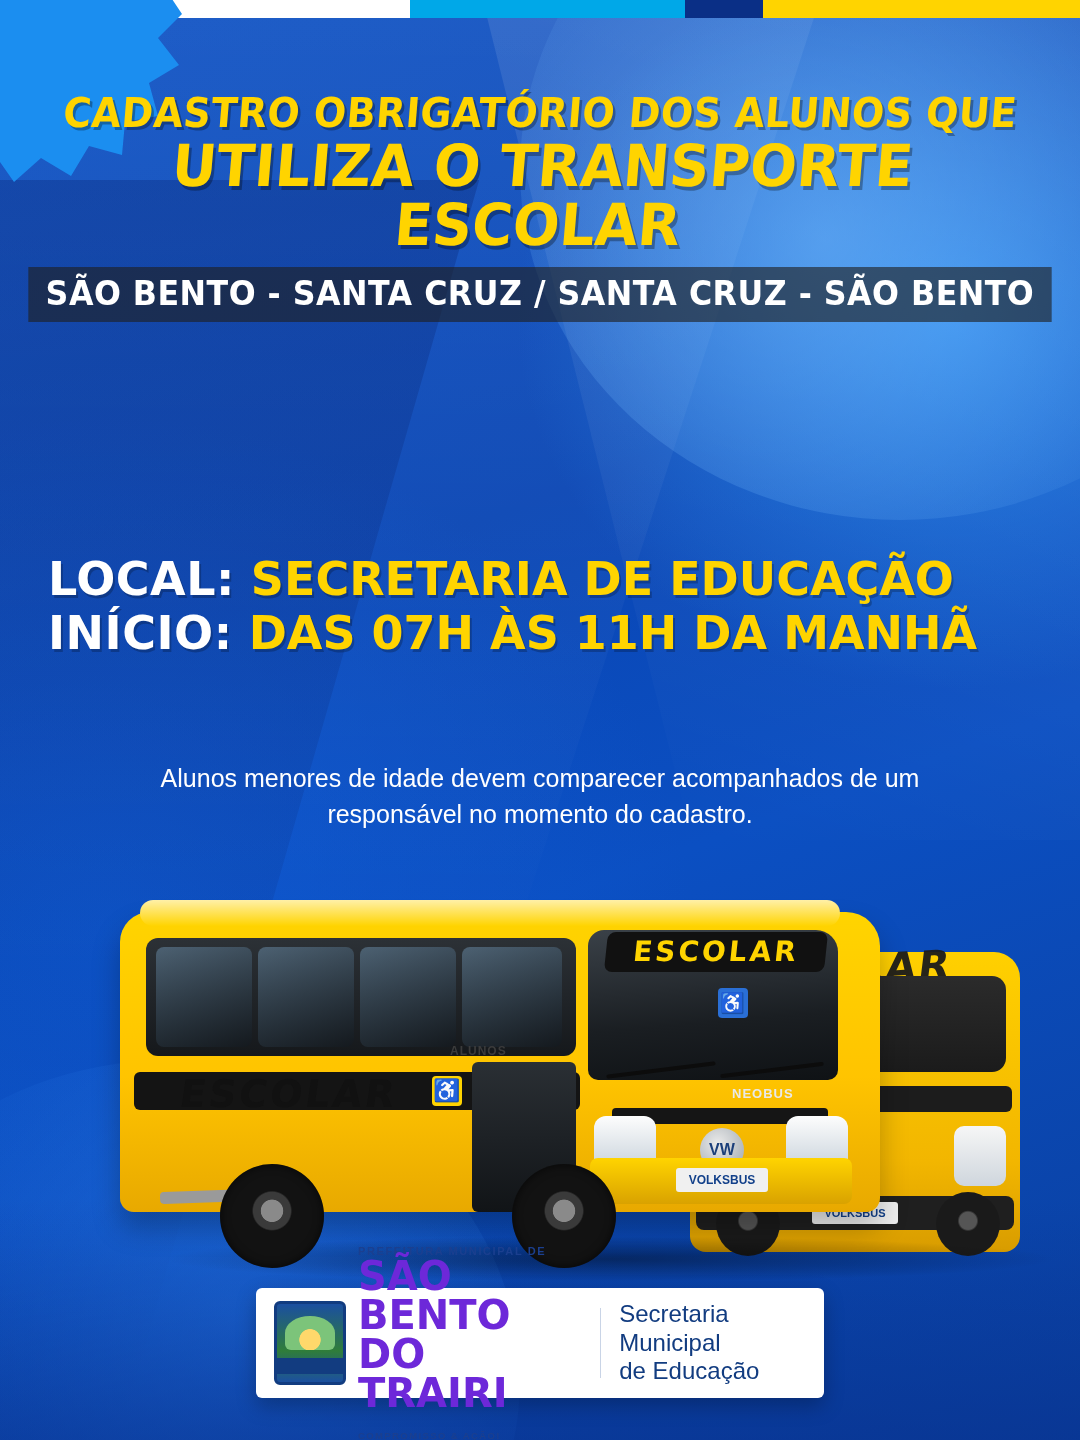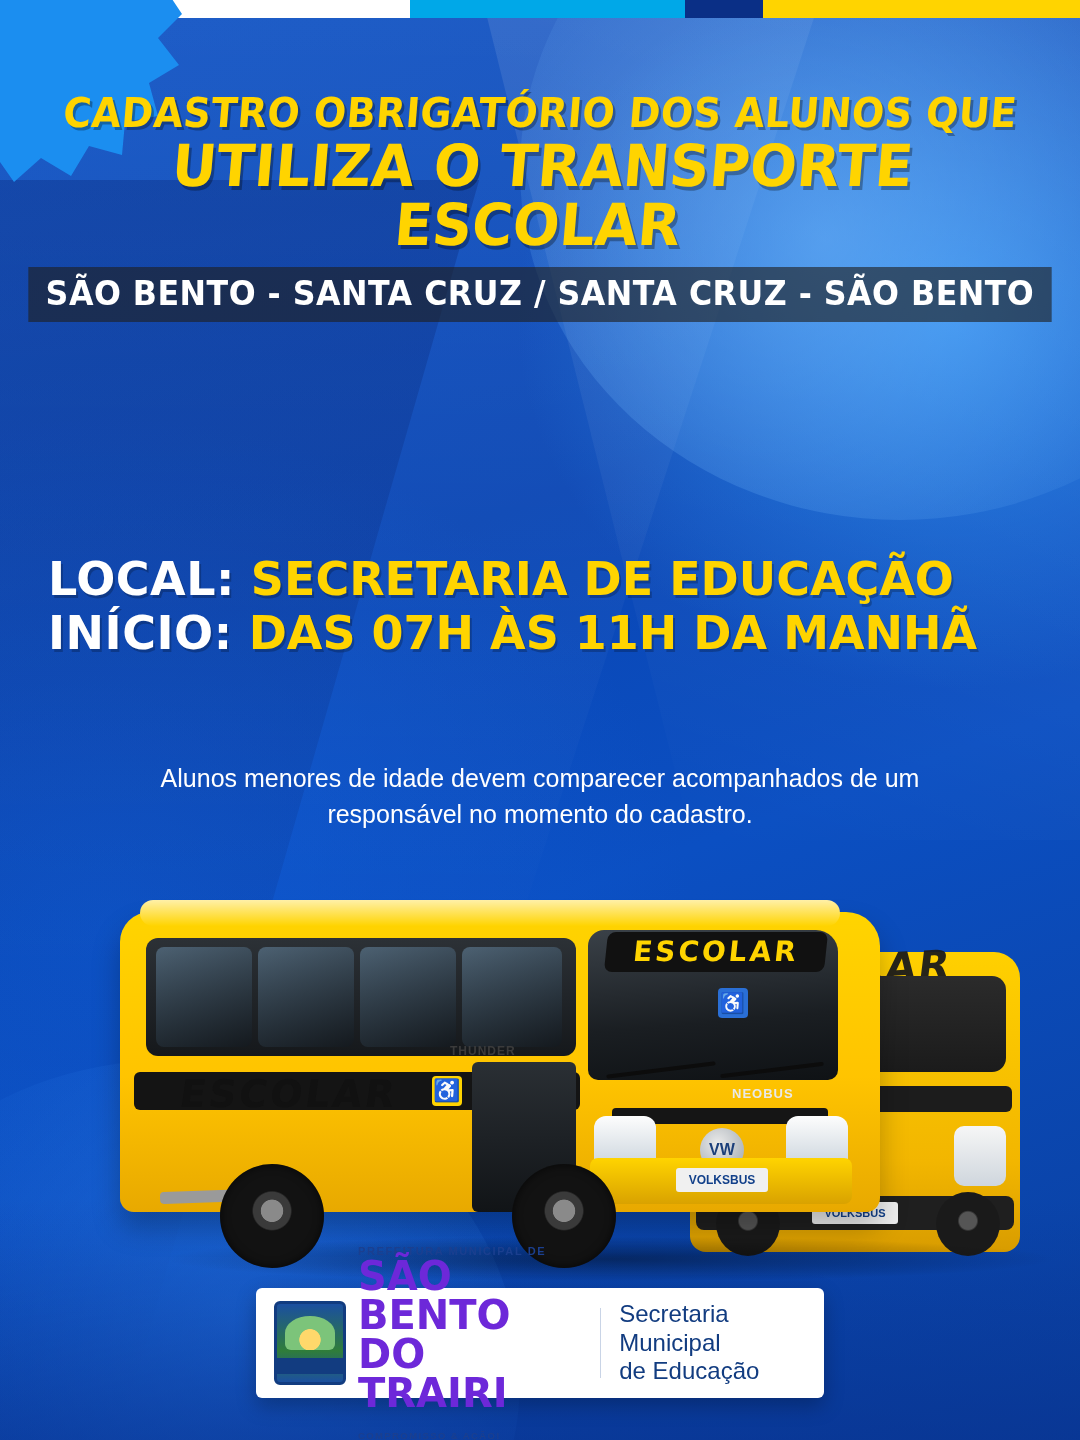--- a/index.html
+++ b/index.html
@@ -479,21 +479,21 @@
         <div class="pane"></div>
         <div class="pane"></div>
         <div class="pane"></div>
         <div class="pane"></div>
       </div>
       <div class="bf-windshield"></div>
       <div class="bf-destination">ESCOLAR</div>
       <div class="bf-wheelchair-win">♿</div>
       <div class="bf-wiper w1"></div>
       <div class="bf-wiper w2"></div>
-      <div class="bf-thunder">THUNDER</div>
+      <div class="bf-thunder">ALUNOS</div>
       <div class="bf-blackstripe"></div>
       <div class="bf-escolar-side">ESCOLAR</div>
       <div class="bf-wheelchair">♿</div>
       <div class="bf-door"></div>
       <div class="bf-grille"></div>
       <div class="bf-neobus">NEOBUS</div>
       <div class="bf-headlight-l"></div>
       <div class="bf-headlight-r"></div>
       <div class="bf-logo">VW</div>
       <div class="bf-bumper"></div>

